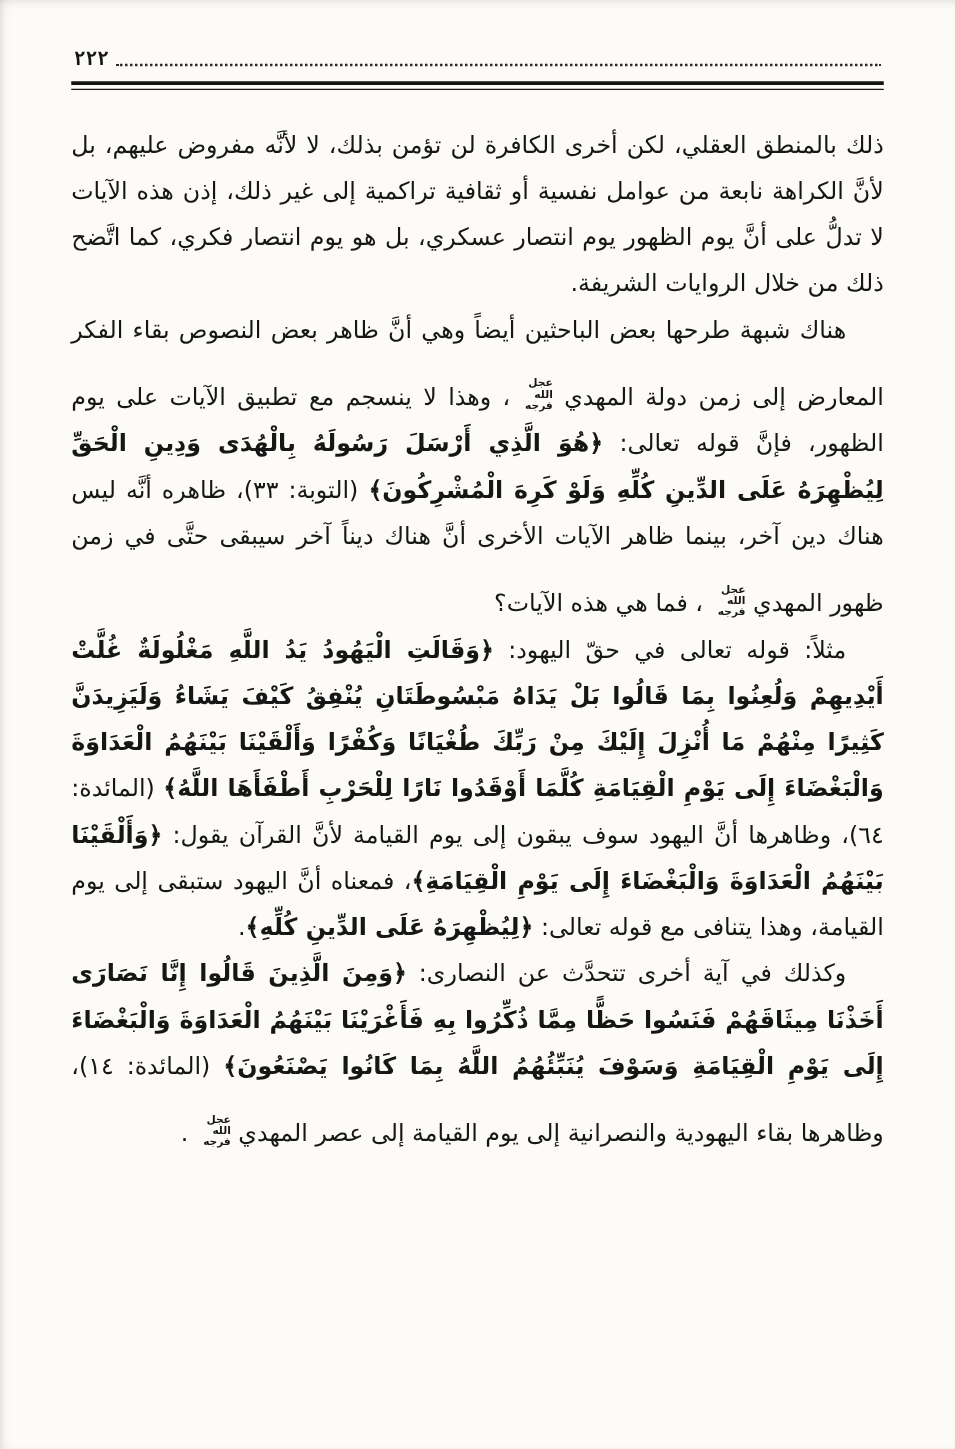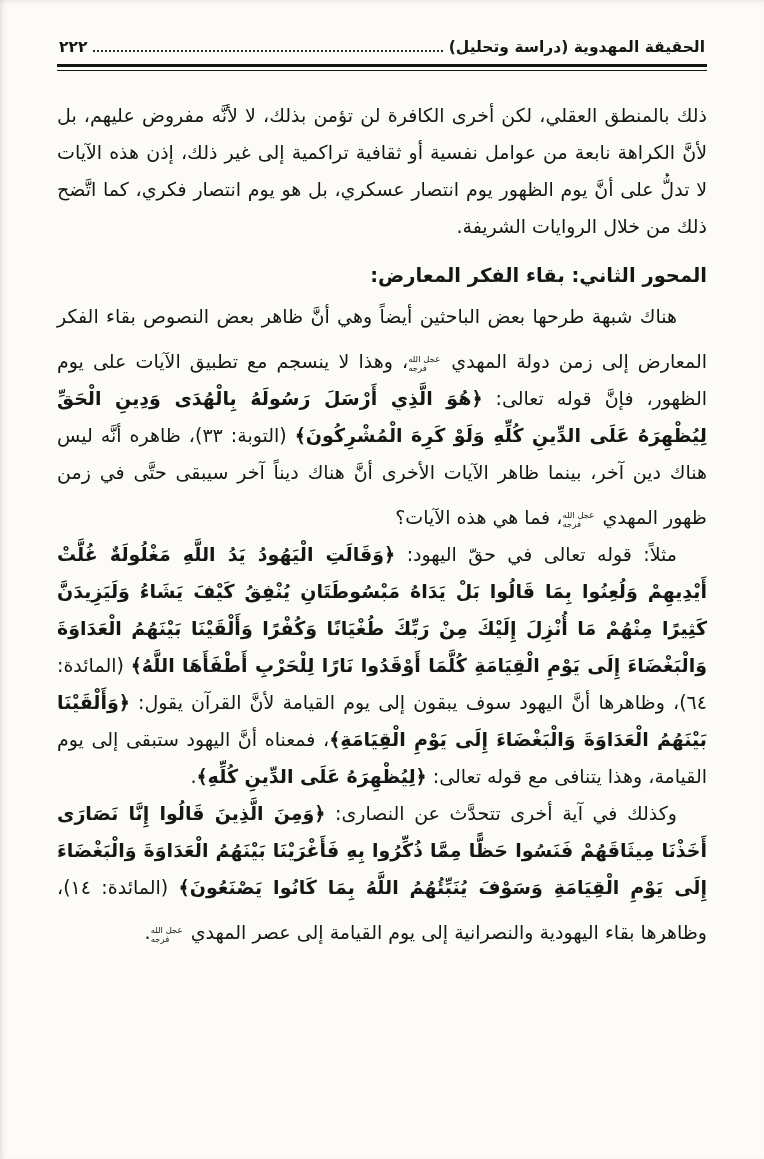--- a/index.html
+++ b/index.html
@@ -25,21 +25,21 @@
     font-weight: bold;
     padding: 0 2px 6px 2px;
   }
   .header-title { white-space: nowrap; }
   .leader {
     flex: 1 1 auto;
     border-bottom: 2px dotted #2a2a2a;
     height: 1px;
     margin-bottom: 4px;
   }
-  .page-number { white-space: nowrap; }
+  .page-number { white-space: nowrap; font-family: Liberation Mono, monospace; }
   .rule {
     height: 3px;
     border-top: 3px solid #141414;
     border-bottom: 1px solid #141414;
     margin: 2px 0 26px 0;
   }
   
   .body-text-block { font-size: 19px; line-height: 37px; text-align: justify; }
   .para { margin: 0; }
   .para.indent { text-indent: 30px; }
@@ -51,46 +51,44 @@
   }
   .verse {
     font-weight: 600;
     letter-spacing: 0.2px;
   }
   .honorific {
     display: inline-block;
     width: 34px;
     font-size: 8.5px;
     line-height: 1.05;
-    text-align: left;
+    text-align: right;
     vertical-align: -3px;
-    font-weight: normal;
+    font-weight: bold;
     text-indent: 0;
     white-space: normal;
     margin-top: 20px;
   }
 </style>
 </head>
 <body>
 
 <div class="page">
 
   <header class="page-header">
-    <span class="header-title">الحقيقة المهدوية (دراسة وتحليل)</span>
     <span class="leader"></span>
     <span class="page-number">٢٢٢</span>
   </header>
 
   <div class="rule"></div>
 
   <div class="body-text-block">
 
     <p class="para">ذلك بالمنطق العقلي، لكن أخرى الكافرة لن تؤمن بذلك، لا لأنَّه مفروض عليهم، بل لأنَّ الكراهة نابعة من عوامل نفسية أو ثقافية تراكمية إلى غير ذلك، إذن هذه الآيات لا تدلُّ على أنَّ يوم الظهور يوم انتصار عسكري، بل هو يوم انتصار فكري، كما اتَّضح ذلك من خلال الروايات الشريفة.</p>
 
-    <h2 class="section-heading">المحور الثاني: بقاء الفكر المعارض:</h2>
 
     <p class="para indent">
       <span>هناك شبهة طرحها بعض الباحثين أيضاً وهي أنَّ ظاهر بعض النصوص بقاء الفكر المعارض إلى زمن دولة المهدي </span><span class="honorific">عجل الله فرجه</span><span>، وهذا لا ينسجم مع تطبيق الآيات على يوم الظهور، فإنَّ قوله تعالى: </span><span class="verse">﴿هُوَ الَّذِي أَرْسَلَ رَسُولَهُ بِالْهُدَى وَدِينِ الْحَقِّ لِيُظْهِرَهُ عَلَى الدِّينِ كُلِّهِ وَلَوْ كَرِهَ الْمُشْرِكُونَ﴾</span><span> (التوبة: ٣٣)، ظاهره أنَّه ليس هناك دين آخر، بينما ظاهر الآيات الأخرى أنَّ هناك ديناً آخر سيبقى حتَّى في زمن ظهور المهدي </span><span class="honorific">عجل الله فرجه</span><span>، فما هي هذه الآيات؟</span>
     </p>
 
     <p class="para indent">
       <span>مثلاً: قوله تعالى في حقّ اليهود: </span><span class="verse">﴿وَقَالَتِ الْيَهُودُ يَدُ اللَّهِ مَغْلُولَةٌ غُلَّتْ أَيْدِيهِمْ وَلُعِنُوا بِمَا قَالُوا بَلْ يَدَاهُ مَبْسُوطَتَانِ يُنْفِقُ كَيْفَ يَشَاءُ وَلَيَزِيدَنَّ كَثِيرًا مِنْهُمْ مَا أُنْزِلَ إِلَيْكَ مِنْ رَبِّكَ طُغْيَانًا وَكُفْرًا وَأَلْقَيْنَا بَيْنَهُمُ الْعَدَاوَةَ وَالْبَغْضَاءَ إِلَى يَوْمِ الْقِيَامَةِ كُلَّمَا أَوْقَدُوا نَارًا لِلْحَرْبِ أَطْفَأَهَا اللَّهُ﴾</span><span> (المائدة: ٦٤)، وظاهرها أنَّ اليهود سوف يبقون إلى يوم القيامة لأنَّ القرآن يقول: </span><span class="verse">﴿وَأَلْقَيْنَا بَيْنَهُمُ الْعَدَاوَةَ وَالْبَغْضَاءَ إِلَى يَوْمِ الْقِيَامَةِ﴾</span><span>، فمعناه أنَّ اليهود ستبقى إلى يوم القيامة، وهذا يتنافى مع قوله تعالى: </span><span class="verse">﴿لِيُظْهِرَهُ عَلَى الدِّينِ كُلِّهِ﴾</span><span>.</span>
     </p>
 
     <p class="para indent">

